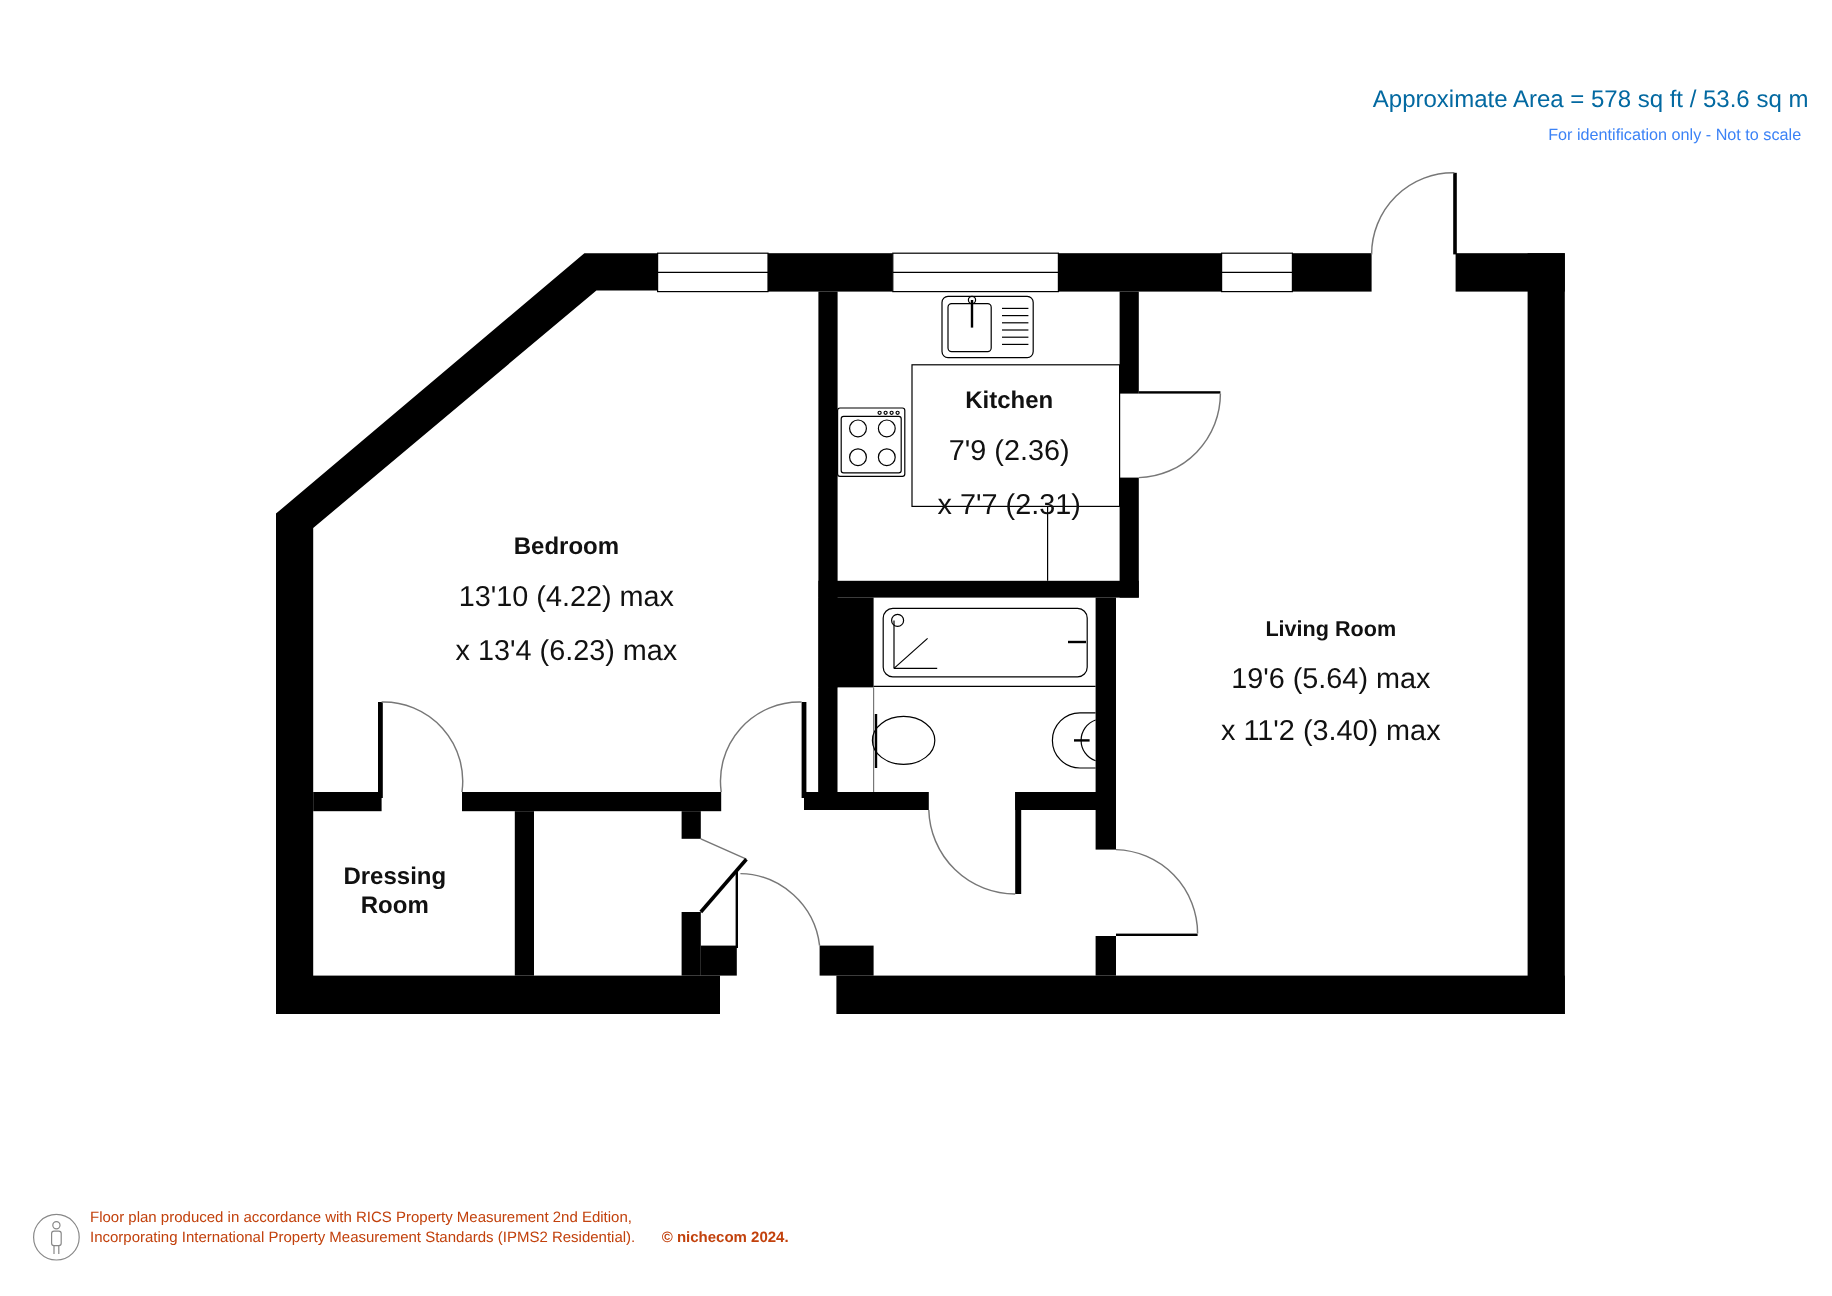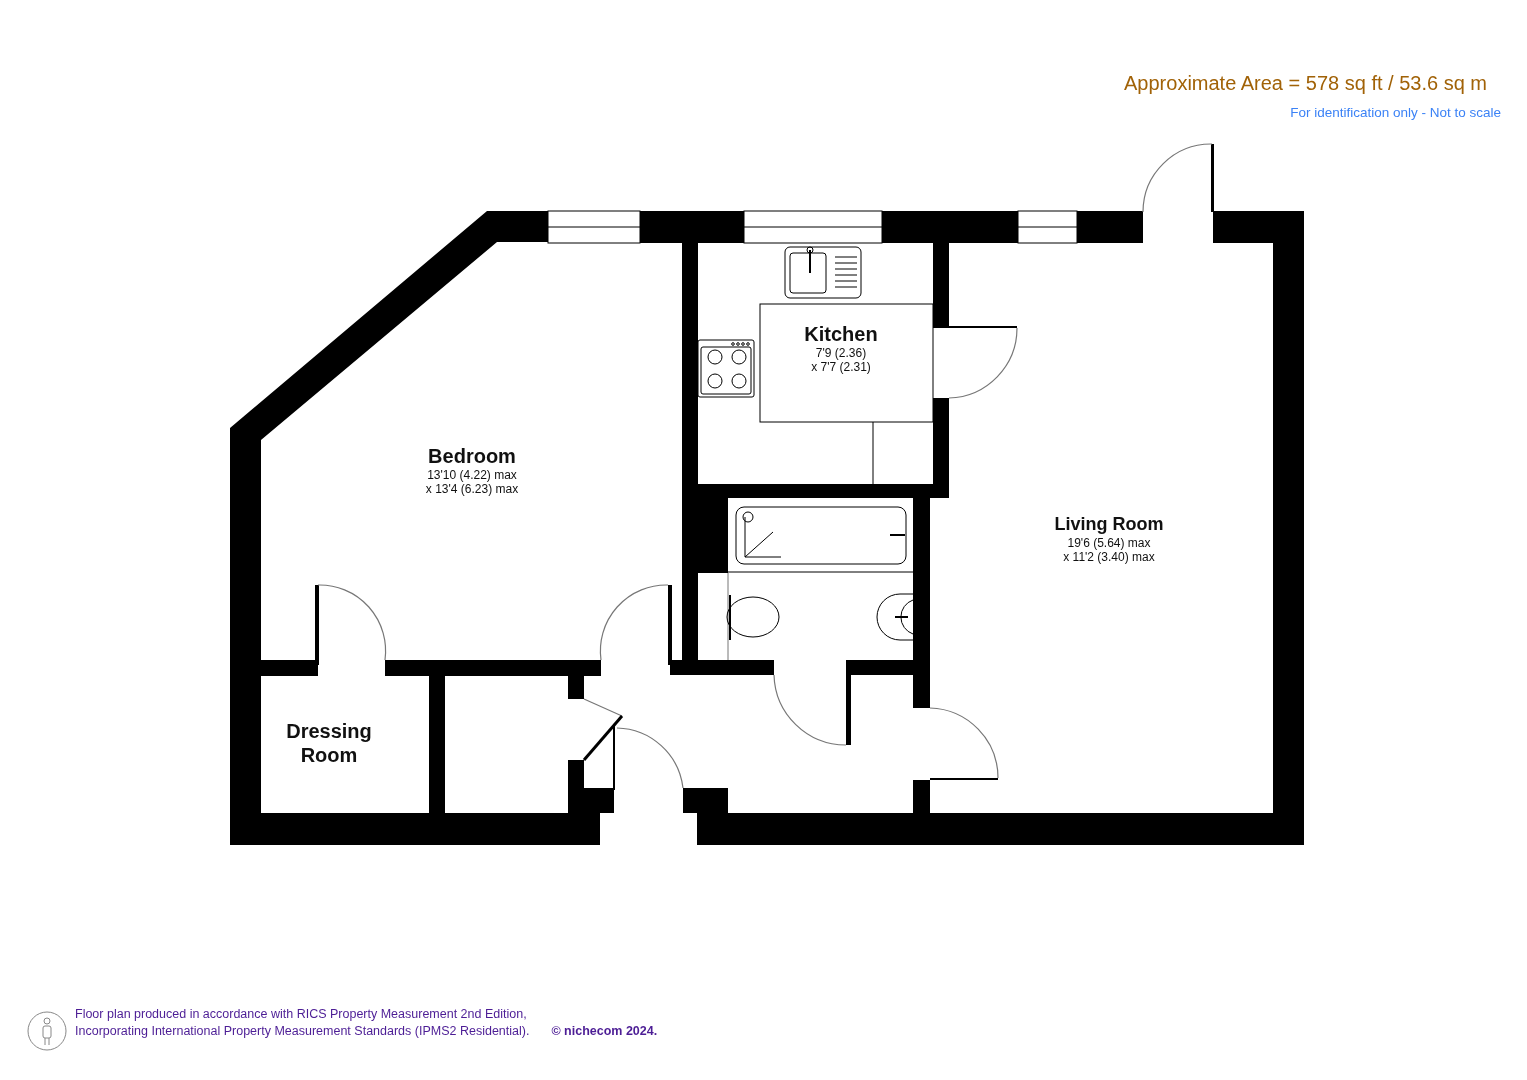--- a/index.html
+++ b/index.html
@@ -1,25 +1,25 @@
 <!DOCTYPE html>
 <html><head>
 <meta charset="utf-8">
 <style>
   html, body { margin: 0; padding: 0; background: #ffffff; }
   body { width: 1527px; height: 1080px; position: relative; overflow: hidden; font-family: "Liberation Sans", sans-serif; color: #111; }
   .abs { position: absolute; }
-  .area-title { right: 40px; top: 72px; font-size: 20px; color: #a16207; white-space: nowrap; }
+  .area-title { right: 20px; top: 72px; font-size: 20px; color: #0369a1; white-space: nowrap; }
   .area-sub { right: 26px; top: 105px; font-size: 13.5px; color: #3b82f6; white-space: nowrap; }
   svg.plan { position: absolute; left: 0; top: 0; }
   .room-label { position: absolute; text-align: center; transform: translateX(-50%); line-height: 1.2; white-space: nowrap; }
   .room-name { font-weight: bold; font-size: 20px; display: block; }
-  .room-dim { font-size: 12px; display: block; }
+  .room-dim { font-size: 24px; display: block; margin-top: 16px; }
   .room-name.small { font-size: 18px; }
-  .footer { left: 75px; top: 1006px; font-size: 12.5px; color: #4c1d95; line-height: 17px; white-space: nowrap; }
+  .footer { left: 75px; top: 1006px; font-size: 12.5px; color: #c2410c; line-height: 17px; white-space: nowrap; }
   .footer .copy { margin-left: 22px; font-weight: bold; }
   .person-icon { left: 27px; top: 1011px; width: 40px; height: 40px; }
 </style>
 </head>
 <body>
 
 <div class="abs area-title">Approximate Area = 578 sq ft / 53.6 sq m</div>
 <div class="abs area-sub">For identification only - Not to scale</div>
 
 <svg class="plan" width="1527" height="1080" viewBox="0 0 1527 1080">

